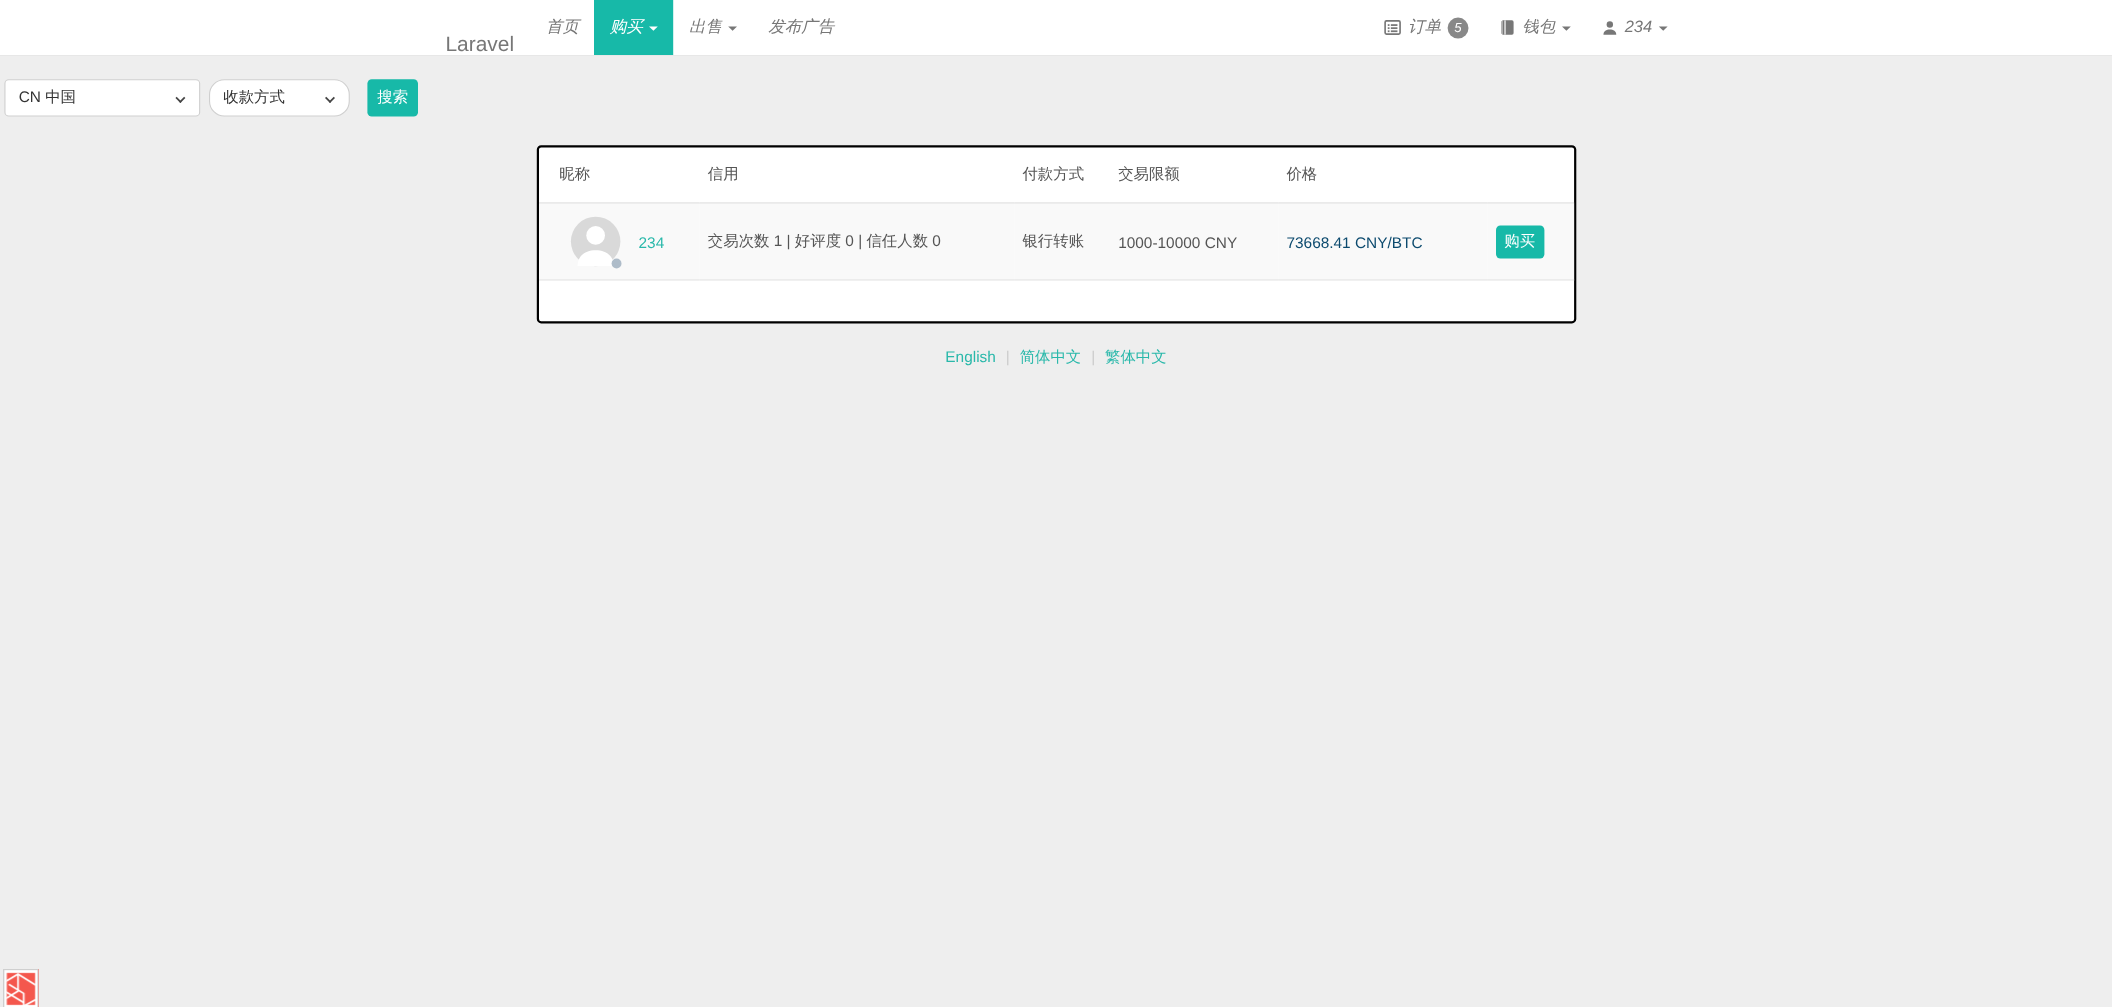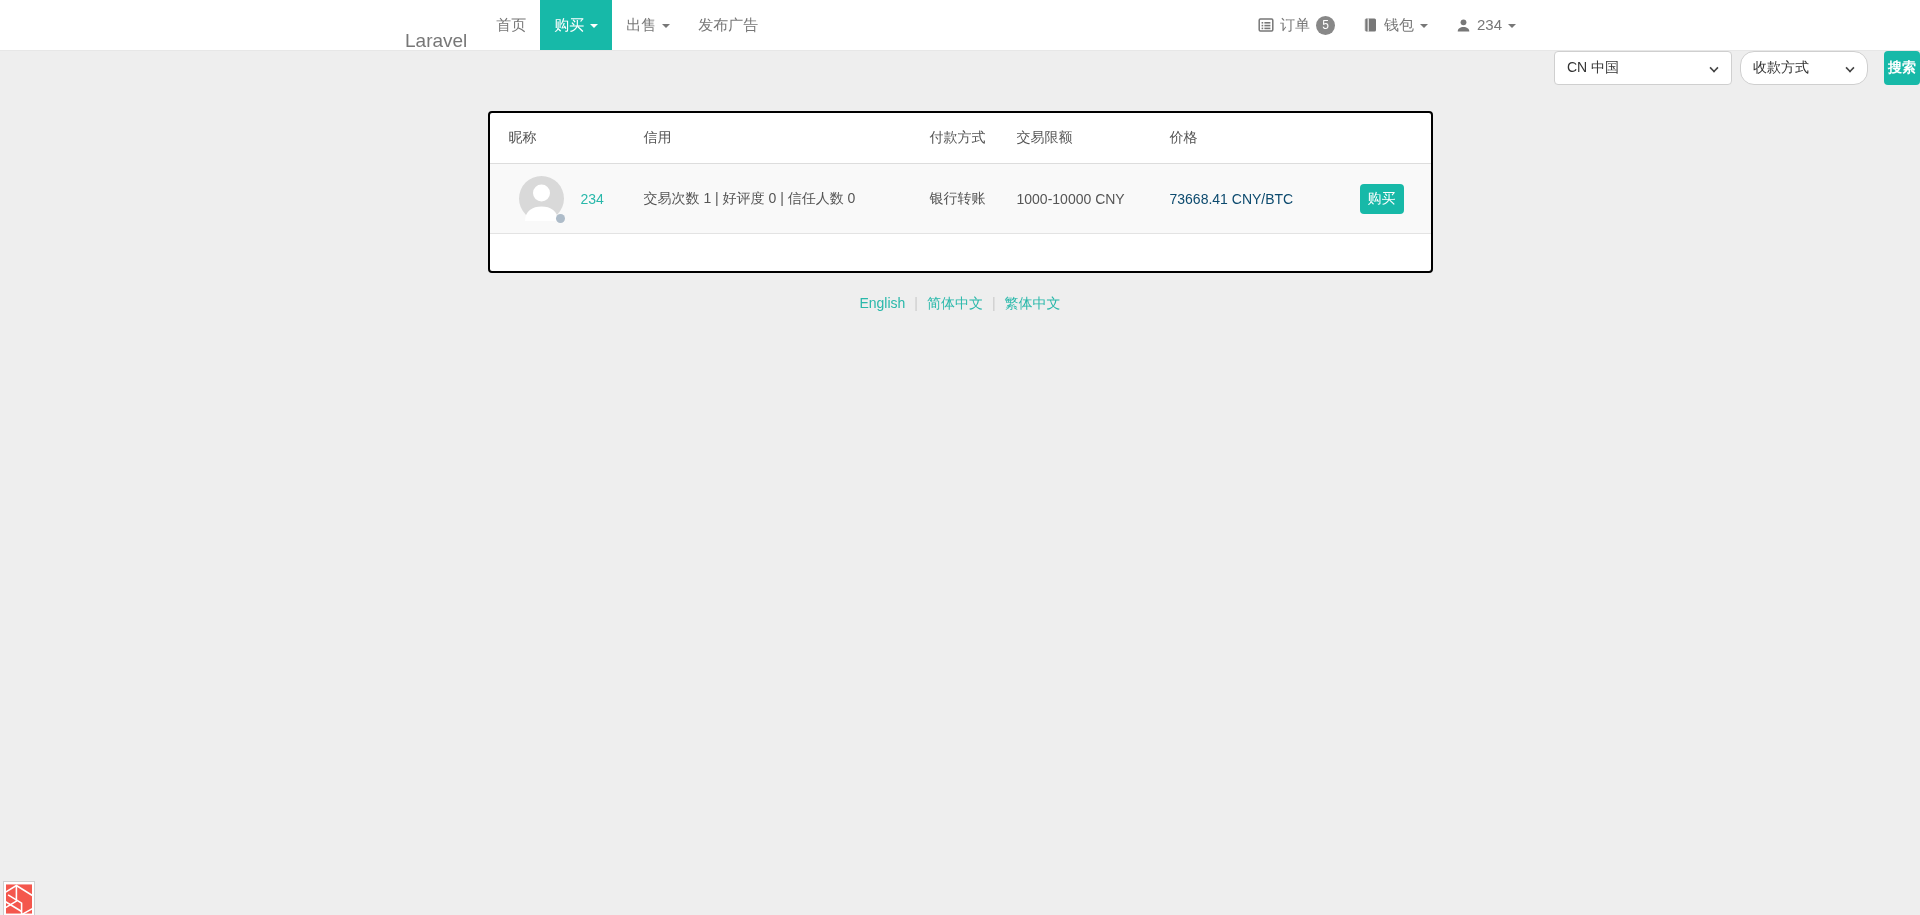--- a/index.html
+++ b/index.html
@@ -24,21 +24,21 @@
     display: flex;
     align-items: stretch;
   }
   .brand {
     color: #777;
     font-size: 19px;
     line-height: 50px;
     padding: 16px 15px;
     text-decoration: none;
   }
-  .nav-left, .nav-right { display: flex; align-items: flex-end; }
+  .nav-left, .nav-right { display: flex; align-items: flex-end; font-style: italic; }
   .nav-right { margin-left: auto; }
   .nav-item {
     display: flex;
     align-items: center;
     gap: 6px;
     padding: 0 14px;
     color: #777;
     font-size: 15px;
     line-height: 50px;
     cursor: pointer;
@@ -62,22 +62,23 @@
     border-radius: 10px;
     background: #888;
     color: #fff;
     font-size: 12px;
     text-align: center;
   }
   .nav-icon { display: inline-flex; align-items: center; }
 
   
   .filter-bar {
-    display: flex;
-    justify-content: flex-end;
+    margin-top: 21px;
+    display: flex;
+    justify-content: flex-start;
     align-items: center;
   }
   .select {
     position: relative;
     height: 34px;
     background: #fff;
     border: 1px solid #cfcfcf;
     border-radius: 4px;
     display: flex;
     align-items: center;
@@ -100,21 +101,21 @@
   .sel-payment { width: 128px; border-radius: 14px; }
   .btn {
     background: #17b9a8;
     color: #fff;
     border: none;
     border-radius: 4px;
     font-size: 14px;
     cursor: pointer;
     font-family: inherit;
   }
-  .btn-search { width: 36px; height: 34px; margin-left: 12px; font-weight: bold; }
+  .btn-search { width: 46px; height: 34px; margin-left: 12px; }
 
   
   .panel {
     width: 945px;
     margin: 26px auto 0;
     background: #fff;
     border: 2px solid #000000;
     border-radius: 4px;
     padding-bottom: 37px;
     overflow: hidden;

